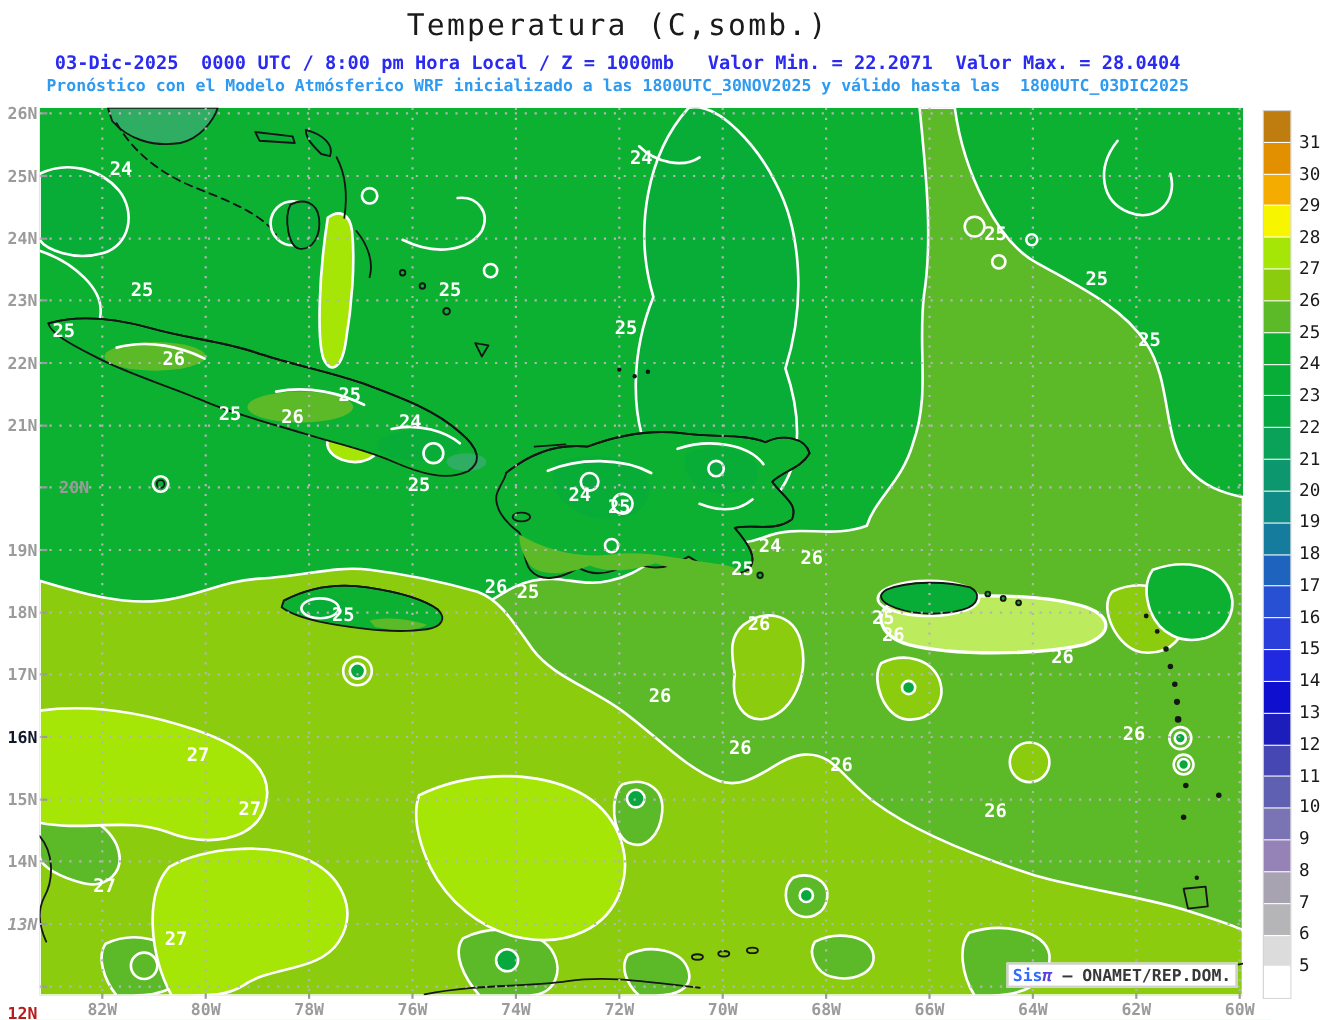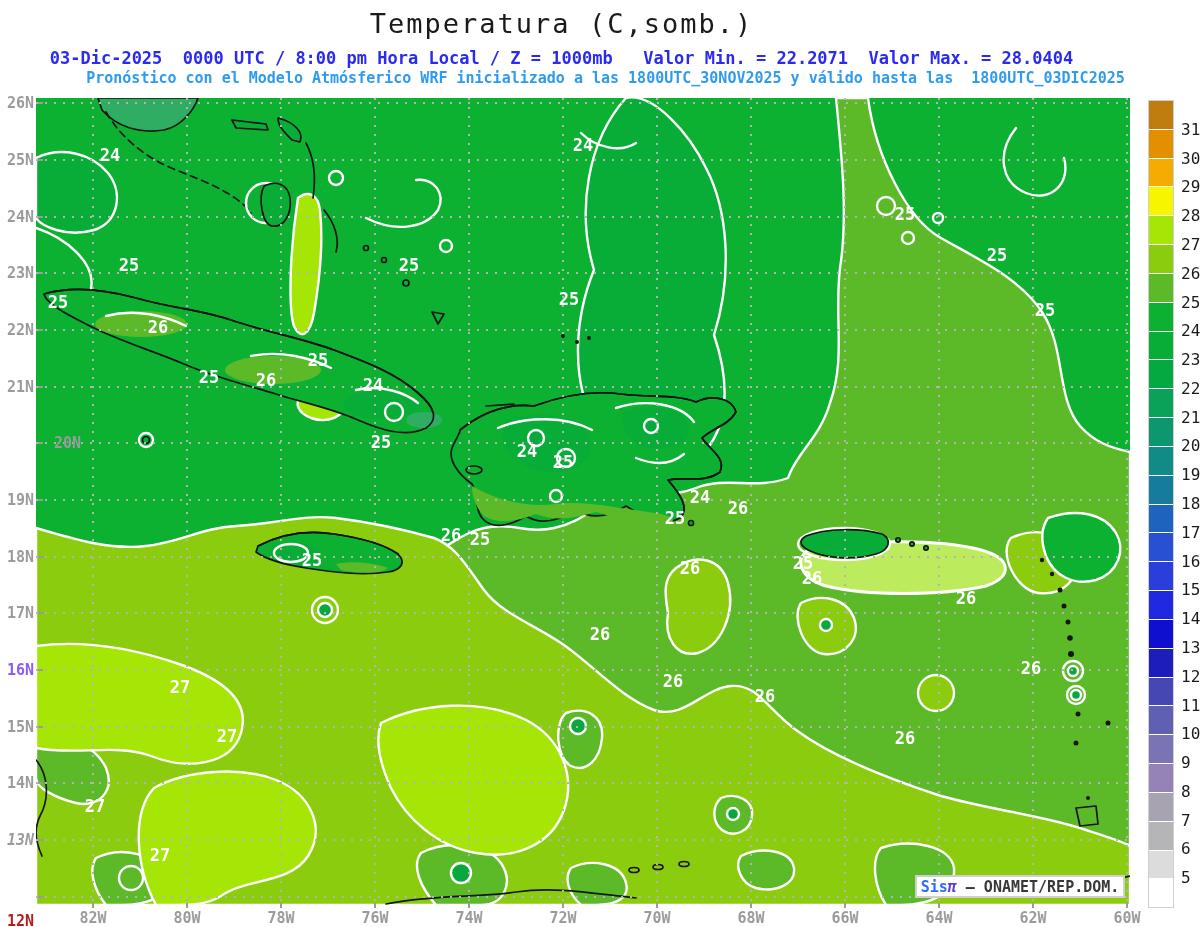--- a/index.html
+++ b/index.html
@@ -1,21 +1,21 @@
 <!DOCTYPE html>
 <html><head>
 <meta charset="utf-8">
 <style>
   html,body{margin:0;padding:0;background:#fff;}
   #stage{position:relative;width:1200px;height:927px;background:#fff;overflow:hidden;
          font-family:"DejaVu Sans Mono","Liberation Mono",monospace;}
   .hdr{position:absolute;left:0;width:1123px;text-align:center;white-space:pre;}
   #title{top:8px;font-size:27px;letter-spacing:2px;color:#1a1a1a;}
   #sub1{top:48px;font-size:17px;font-weight:bold;letter-spacing:0px;}
-  #sub2{top:69px;font-size:15px;font-weight:bold;padding-left:44px;}
+  #sub2{top:69px;font-size:15px;font-weight:bold;}
   #map{position:absolute;left:36px;top:98px;width:1094px;height:807px;}
   #map svg{position:absolute;left:0;top:0;}
   .wc{stroke:#ffffff;stroke-width:2.4;fill:none;stroke-linecap:round;stroke-linejoin:round;}
   .ws{stroke:#ffffff;stroke-width:2.4;stroke-linejoin:round;}
   .ws3{stroke:#ffffff;stroke-width:3;stroke-linejoin:round;}
   .bk{stroke:#161616;stroke-width:1.7;fill:none;stroke-linecap:round;stroke-linejoin:round;}
   .bs{stroke:#161616;stroke-width:1.7;stroke-linejoin:round;}
   .clabel{position:absolute;font-size:17px;font-weight:bold;color:#ffffff;
           transform:translate(-50%,-50%);line-height:1;}
   .latlab{position:absolute;width:34px;text-align:right;font-size:15px;font-weight:bold;
@@ -302,21 +302,21 @@
       <div class="latlab" style="left: 0px; top: 387px; color: rgb(155, 155, 155);">21N</div>
       <div class="lattick" style="left: 38px; top: 386px; background: rgb(155, 155, 155);"></div>
       <div class="latlab" style="left: 0px; top: 443px; color: rgb(155, 155, 155); padding-left: 47px;">20N</div>
       <div class="lattick" style="left: 38px; top: 442px; background: rgb(155, 155, 155);"></div>
       <div class="latlab" style="left: 0px; top: 500px; color: rgb(155, 155, 155);">19N</div>
       <div class="lattick" style="left: 38px; top: 499px; background: rgb(155, 155, 155);"></div>
       <div class="latlab" style="left: 0px; top: 557px; color: rgb(155, 155, 155);">18N</div>
       <div class="lattick" style="left: 38px; top: 556px; background: rgb(155, 155, 155);"></div>
       <div class="latlab" style="left: 0px; top: 613px; color: rgb(155, 155, 155);">17N</div>
       <div class="lattick" style="left: 38px; top: 612px; background: rgb(155, 155, 155);"></div>
-      <div class="latlab" style="left: 0px; top: 670px; color: #8b5cf6;">16N</div>
+      <div class="latlab" style="left: 0px; top: 670px; color: #0f172a;">16N</div>
       <div class="lattick" style="left: 38px; top: 669px; background: rgb(155, 155, 155);"></div>
       <div class="latlab" style="left: 0px; top: 727px; color: rgb(155, 155, 155);">15N</div>
       <div class="lattick" style="left: 38px; top: 726px; background: rgb(155, 155, 155);"></div>
       <div class="latlab" style="left: 0px; top: 783px; color: rgb(155, 155, 155);">14N</div>
       <div class="lattick" style="left: 38px; top: 782px; background: rgb(155, 155, 155);"></div>
       <div class="latlab" style="left: 0px; top: 840px; color: rgb(155, 155, 155); font-style: italic;">13N</div>
       <div class="lattick" style="left: 38px; top: 839px; background: rgb(155, 155, 155);"></div>
       <div class="latlab" style="left: 0px; top: 897px; color: #b91c1c; margin-top: 24px;">12N</div>
       <div class="lattick" style="left: 38px; top: 896px; background: rgb(155, 155, 155);"></div>
     </div>

